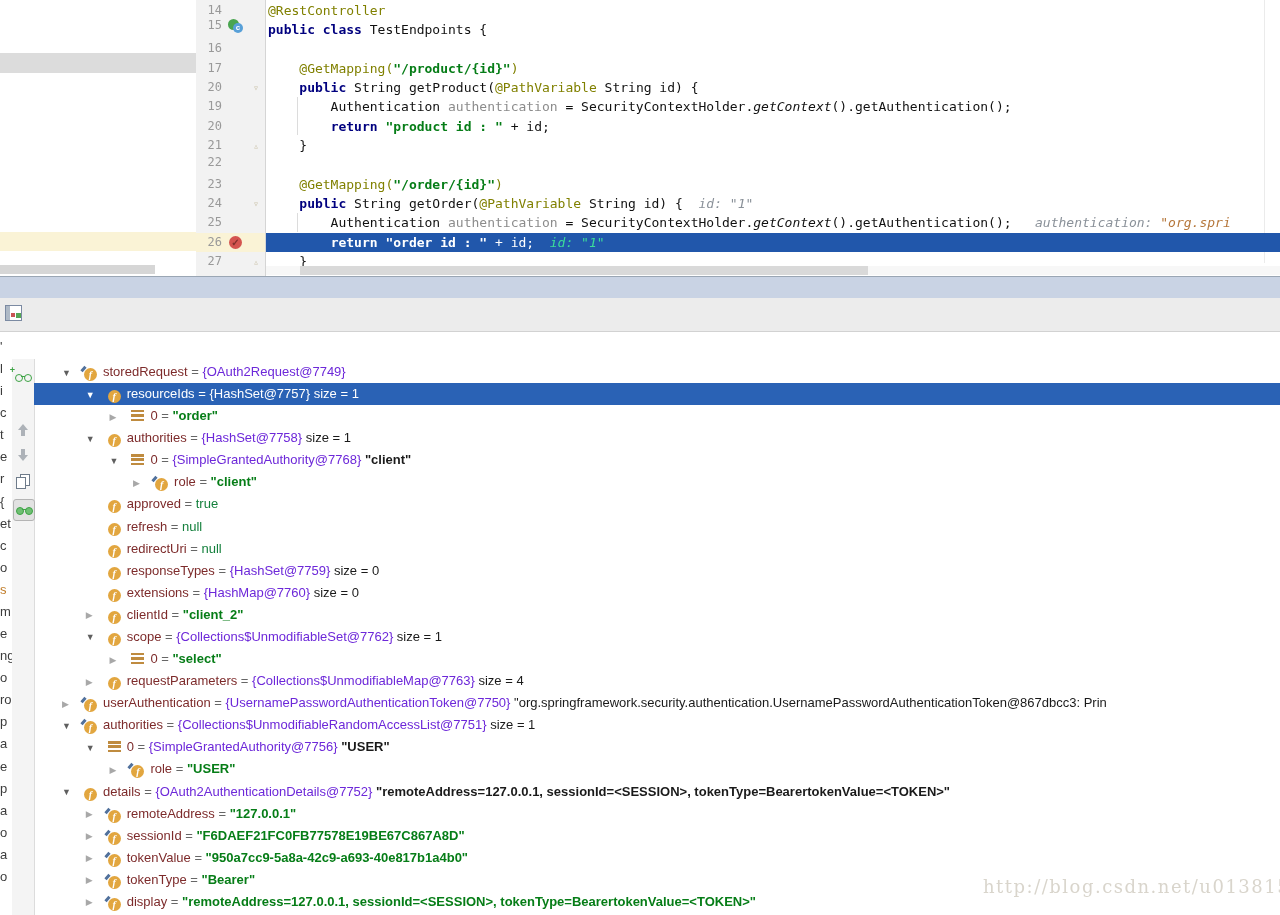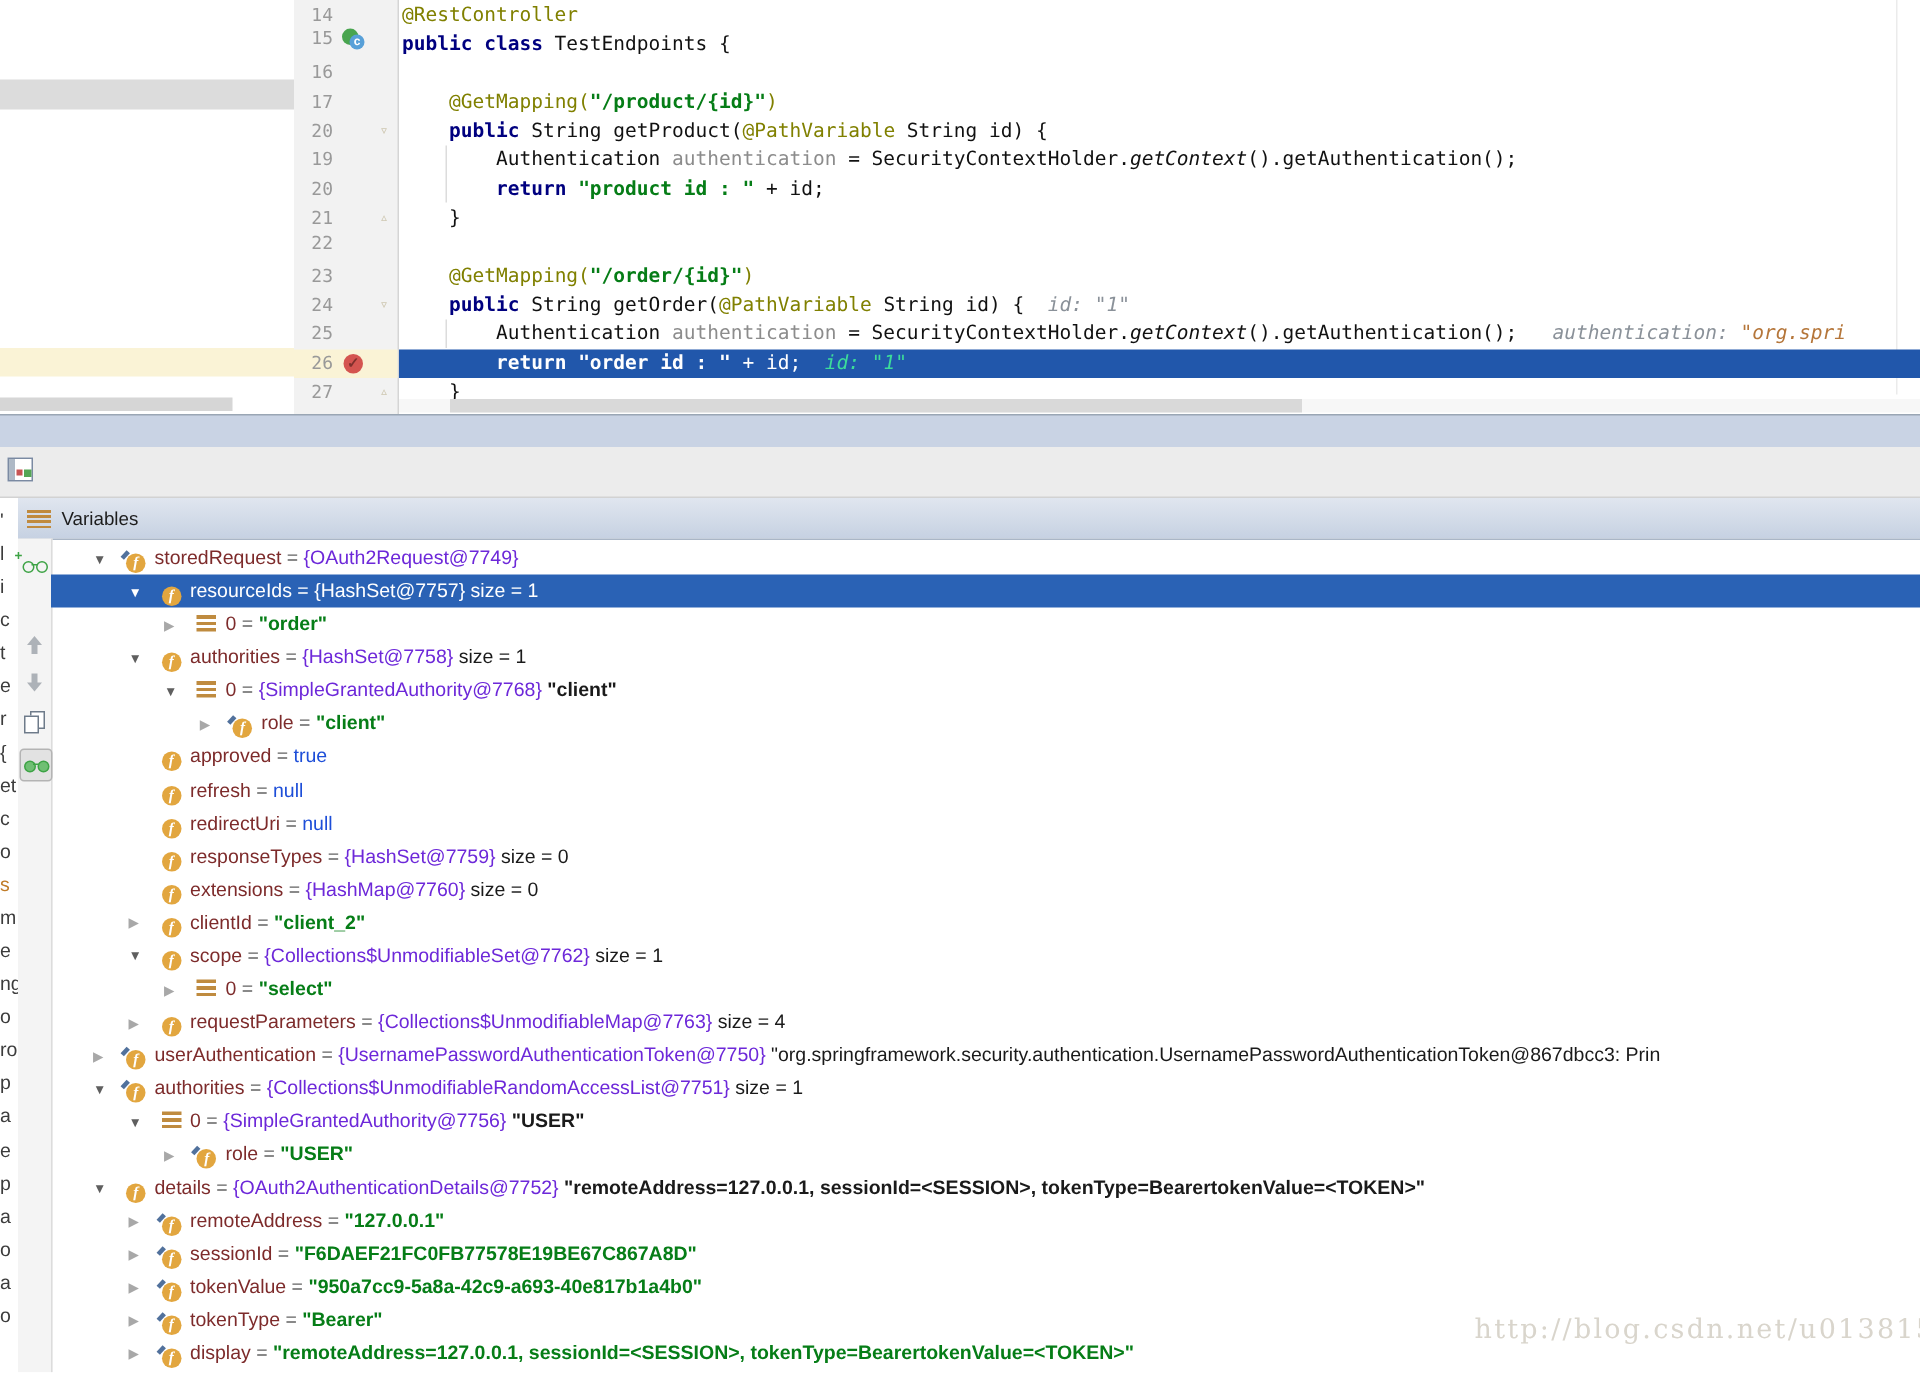--- a/index.html
+++ b/index.html
@@ -86,21 +86,21 @@
   .trow.sel .arr{color:#e8eefb;}
   .fic{display:inline-block;position:relative;width:13px;height:13px;border-radius:50%;background:#e2a63f;
        color:#fff;font:italic bold 10px/13px "Liberation Serif",serif;text-align:center;
        vertical-align:-2px;margin-right:6px;}
   .fic.pin::after{content:"";position:absolute;left:-2px;top:-2px;width:3px;height:6px;background:#51719c;
        transform:rotate(42deg);}
   .itic{display:inline-block;width:13px;height:11px;vertical-align:-1px;margin-right:6px;
        background:repeating-linear-gradient(#bf8b3f 0 2.5px,rgba(0,0,0,0) 2.5px 4.4px);}
   .v-name{color:#7d2b2b;} .v-sep{color:#666;}
   .v-ref{color:#6d28d9;} .v-size{color:#1a1a1a;} .v-str{color:#067d17;font-weight:bold;}
-  .v-plain{color:#1d4ed8;} .v-prev{color:#1a1a1a;} .v-prevb{color:#1a1a1a;font-weight:bold;}
+  .v-plain{color:#15803d;} .v-prev{color:#1a1a1a;} .v-prevb{color:#1a1a1a;font-weight:bold;}
   .trow.sel span{color:#fff !important;}
   
   .watermark{position:absolute;left:983px;top:876px;font-family:"DejaVu Serif",serif;font-size:18px;
              letter-spacing:1.5px;color:#d9d5cc;}
 </style>
 </head>
 <body>
 
 <div class="screen">
 
@@ -189,26 +189,20 @@
       </div>
   </div>
 
   <div class="splitbar"></div>
   <div class="iconstrip">
     <div class="gridic">
         <i class="g-col"></i>
         <i class="g-red"></i>
         <i class="g-grn"></i>
       </div>
-  </div>
-  <div class="tabrow">
-    <div class="vtab">
-      <span class="hamb"></span>
-      <span class="vtab-label">Variables</span>
-    </div>
   </div>
 
   <div class="cutstrip" id="cutstrip">
       <div class="frag" style="top: 4px;">'</div>
       <div class="frag" style="top: 26.08px;">l</div>
       <div class="frag" style="top: 48.16px;">i</div>
       <div class="frag" style="top: 70.24px;">c</div>
       <div class="frag" style="top: 92.32px;">t</div>
       <div class="frag" style="top: 114.4px;">e</div>
       <div class="frag" style="top: 136.48px;">r</div>

